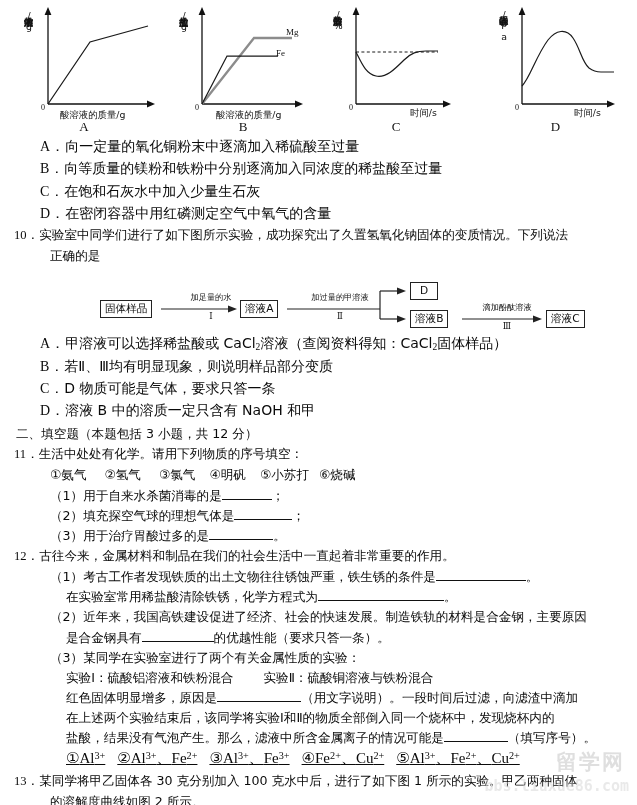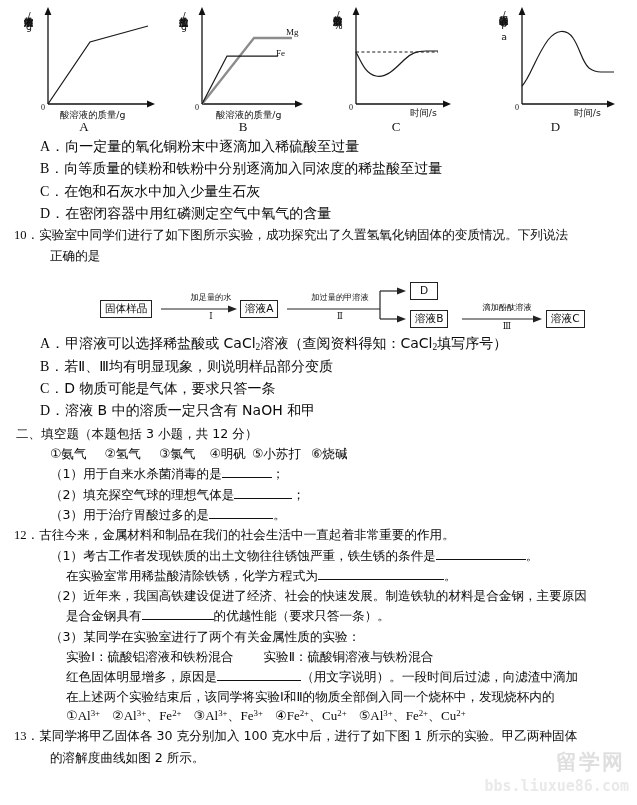--- a/index.html
+++ b/index.html
@@ -133,22 +133,23 @@
   .farrow-num{
     position:absolute;
     font-size:8.6px;
     font-family:"Liberation Serif","DejaVu Serif",serif;
     color:#111;
     text-align:center;
   }
 
   .ions{
     padding-left:52px;
-    font-size:13px;
-    white-space:nowrap;
+    font-size:15px;
+    white-space:nowrap;
+    text-decoration:underline;
   }
   .ions .itm{margin-right:12px;}
 
   
   .watermark{
     position:absolute;
     right:4px;
     bottom:6px;
     width:210px;
     height:52px;
@@ -291,36 +292,39 @@
       <div class="fbox" style="left:396px;top:13px;padding:1px 9px;">D</div>
       <div class="fbox" style="left:396px;top:41px;">溶液B</div>
 
       <div class="farrow-lbl" style="left:450px;top:32px;width:86px;">滴加酚酞溶液</div>
       <div class="farrow-num" style="left:450px;top:51px;width:86px;">Ⅲ</div>
 
       <div class="fbox" style="left:532px;top:41px;">溶液C</div>
     </div>
 
     <div class="opt">
-      <span class="tag">A．</span><span>甲溶液可以选择稀盐酸或 CaCl</span><sub class="sym">2</sub><span>溶液（查阅资料得知：CaCl</span><sub class="sym">2</sub><span>填写序号）</span>
+      <span class="tag">A．</span><span>甲溶液可以选择稀盐酸或 CaCl</span><sub class="sym">2</sub><span>溶液（查阅资料得知：CaCl</span><sub class="sym">2</sub><span>固体样品）</span>
     </div>
     <div class="opt">
       <span class="tag">B．</span><span>若Ⅱ、Ⅲ均有明显现象，则说明样品部分变质</span>
     </div>
     <div class="opt">
       <span class="tag">C．</span><span>D 物质可能是气体，要求只答一条</span>
     </div>
     <div class="opt">
       <span class="tag">D．</span><span>溶液 B 中的溶质一定只含有 NaOH 和甲</span>
     </div>
 
     <div class="sec-head">二、填空题（本题包括 3 小题，共 12 分）</div>
 
-    <div class="qline indent1">
-      <span style="margin-right:18px;">①氨气</span><span style="margin-right:18px;">②氢气</span><span style="margin-right:14px;">③氯气</span><span style="margin-right:6px;">④明矾</span><span style="margin-right:10px;text-align:right;">⑤小苏打</span><span>⑥烧碱</span>
+    <div class="qline q-num">
+      <span class="num">11．</span><span>生活中处处有化学。请用下列物质的序号填空：</span>
+    </div>
+    <div class="qline indent1">
+      <span style="margin-right:18px;">①氨气</span><span style="margin-right:18px;">②氢气</span><span style="margin-right:14px;">③氯气</span><span style="margin-right:14px;">④明矾</span><span style="margin-right:10px;text-align:right;">⑤小苏打</span><span>⑥烧碱</span>
     </div>
     <div class="qline indent1">
       <span>（1）</span><span>用于自来水杀菌消毒的是</span><span class="blank w50"></span><span>；</span>
     </div>
     <div class="qline indent1">
       <span>（2）</span><span>填充探空气球的理想气体是</span><span class="blank w58"></span><span>；</span>
     </div>
     <div class="qline indent1">
       <span>（3）</span><span>用于治疗胃酸过多的是</span><span class="blank w64"></span><span>。</span>
     </div>
@@ -343,20 +347,23 @@
     <div class="qline indent1">
       <span>（3）</span><span>某同学在实验室进行了两个有关金属性质的实验：</span>
     </div>
     <div class="qline indent2">
       <span style="margin-right:30px;">实验Ⅰ：硫酸铝溶液和铁粉混合</span><span>实验Ⅱ：硫酸铜溶液与铁粉混合</span>
     </div>
     <div class="qline indent2">
       <span>红色固体明显增多，原因是</span><span class="blank w84"></span><span>（用文字说明）。一段时间后过滤，向滤渣中滴加</span>
     </div>
     <div class="qline indent2">在上述两个实验结束后，该同学将实验Ⅰ和Ⅱ的物质全部倒入同一个烧杯中，发现烧杯内的</div>
+    <div class="qline indent2">
+      <span>盐酸，结果没有气泡产生。那么，滤液中所含金属离子的情况可能是</span><span class="blank w64"></span><span>（填写序号）。</span>
+    </div>
 
     <div class="ions">
       <span class="itm"><span>①</span><span class="sym">Al</span><sup class="sym">3+</sup></span><span class="itm"><span>②</span><span class="sym">Al</span><sup class="sym">3+</sup>、<span class="sym">Fe</span><sup class="sym">2+</sup></span><span class="itm"><span>③</span><span class="sym">Al</span><sup class="sym">3+</sup>、<span class="sym">Fe</span><sup class="sym">3+</sup></span><span class="itm"><span>④</span><span class="sym">Fe</span><sup class="sym">2+</sup>、<span class="sym">Cu</span><sup class="sym">2+</sup></span><span class="itm"><span>⑤</span><span class="sym">Al</span><sup class="sym">3+</sup>、<span class="sym">Fe</span><sup class="sym">2+</sup>、<span class="sym">Cu</span><sup class="sym">2+</sup></span>
     </div>
 
     <div class="qline q-num">
       <span class="num">13．</span><span>某同学将甲乙固体各 30 克分别加入 100 克水中后，进行了如下图 1 所示的实验。甲乙两种固体</span>
     </div>
     <div class="qline indent1">的溶解度曲线如图 2 所示。</div>
 

